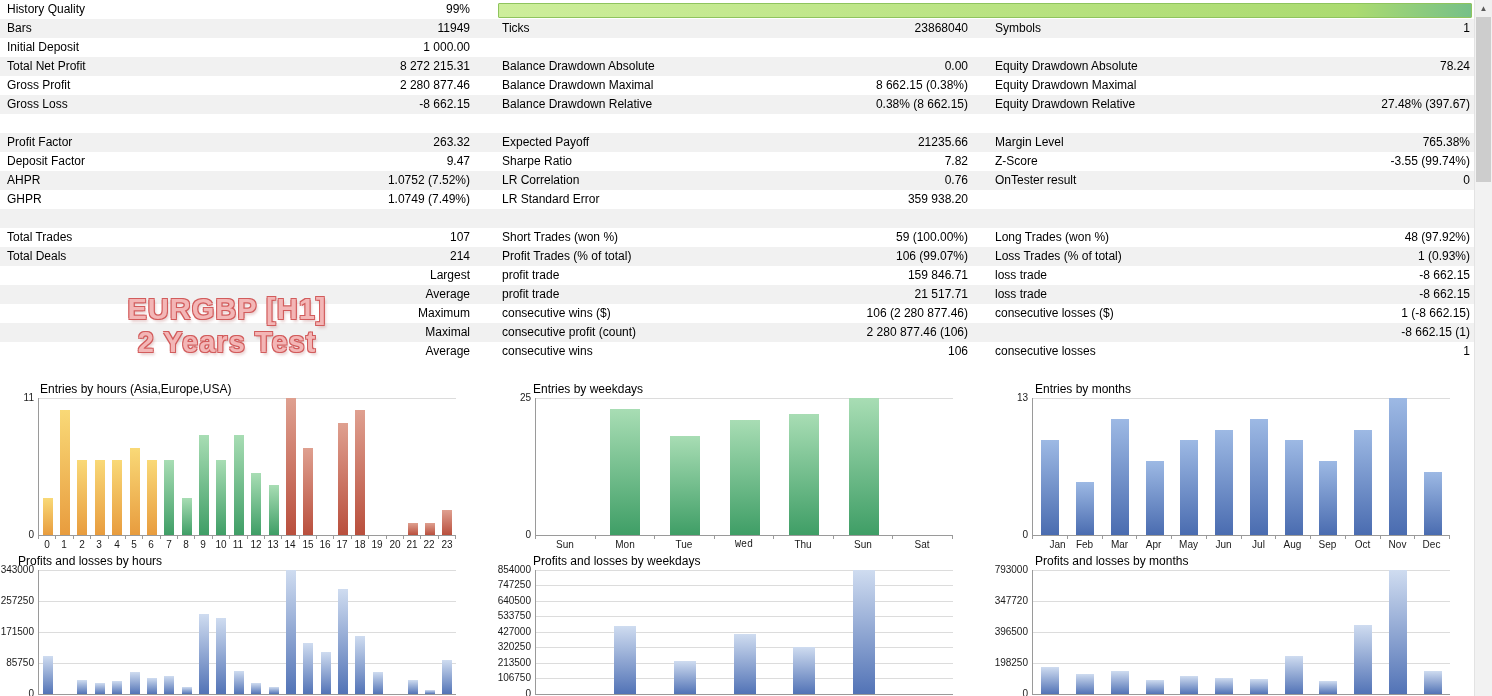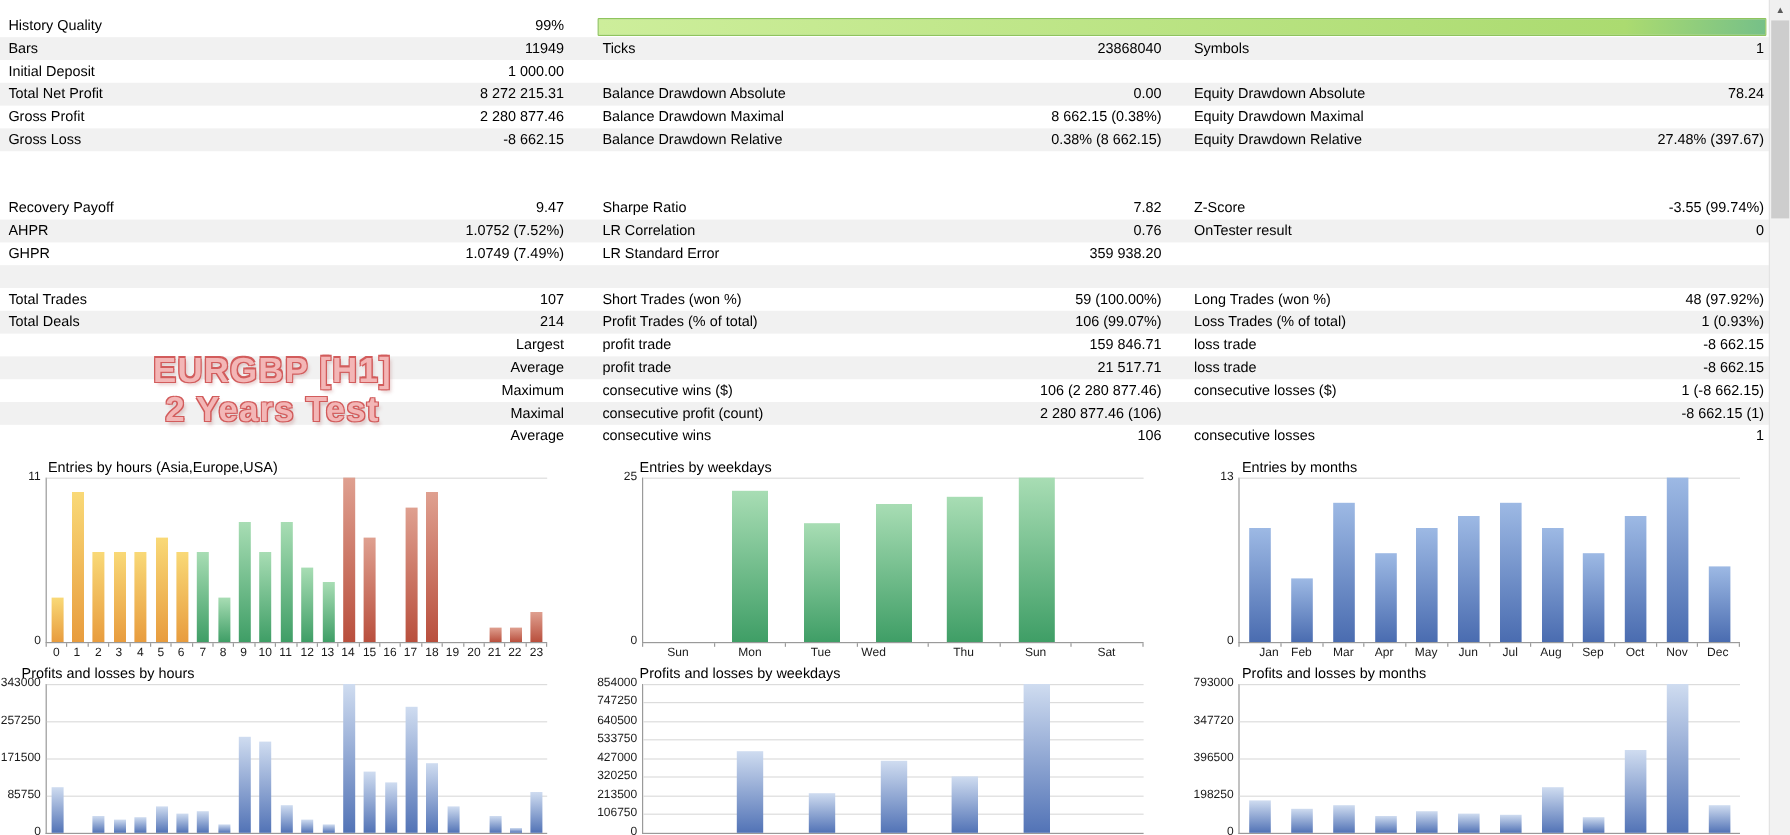--- a/index.html
+++ b/index.html
@@ -2,21 +2,21 @@
 <html><head>
 <meta charset="utf-8">
 <style>
   html,body{margin:0;padding:0}
   body{
     position:relative;width:1492px;height:696px;overflow:hidden;
     background:#ffffff;color:#000;
     font-family:"Liberation Sans",sans-serif;font-size:12px;
   }
   
-  #stats-table{position:absolute;left:0;top:12px;width:1422px;height:361px}
+  #stats-table{position:absolute;left:0;top:0;width:1422px;height:361px}
   .stat-row{position:absolute;left:0;width:1475px;height:19px}
   .stat-row.odd{background:#f1f1f1}
   .cell{position:absolute;top:0;height:19px;line-height:19px;white-space:nowrap;overflow:hidden}
   .c1l{left:7px;width:260px}
   .c1v{left:270px;width:200px;text-align:right}
   .c2l{left:502px;width:250px}
   .c2v{left:758px;width:210px;text-align:right}
   .c3l{left:995px;width:240px}
   .c3v{left:1235px;width:235px;text-align:right}
   .progress-fill{position:absolute;left:498px;top:3px;width:972px;height:13px;border-radius:1px}
@@ -80,22 +80,30 @@
       </div>
       <div class="stat-row odd" style="top: 95px;">
         <span class="cell c1l">Gross Loss</span>
         <span class="cell c1v">-8 662.15</span>
         <span class="cell c2l">Balance Drawdown Relative</span>
         <span class="cell c2v">0.38% (8 662.15)</span>
         <span class="cell c3l">Equity Drawdown Relative</span>
         <span class="cell c3v">27.48% (397.67)</span>
       </div>
       <div class="stat-row" style="top: 114px;"></div>
+      <div class="stat-row odd" style="top: 133px;">
+        <span class="cell c1l">Profit Factor</span>
+        <span class="cell c1v">263.32</span>
+        <span class="cell c2l">Expected Payoff</span>
+        <span class="cell c2v">21235.66</span>
+        <span class="cell c3l">Margin Level</span>
+        <span class="cell c3v">765.38%</span>
+      </div>
       <div class="stat-row" style="top: 152px;">
-        <span class="cell c1l">Recovery Payoff</span>
+        <span class="cell c1l">Deposit Factor</span>
         <span class="cell c1v">9.47</span>
         <span class="cell c2l">Sharpe Ratio</span>
         <span class="cell c2v">7.82</span>
         <span class="cell c3l">Z-Score</span>
         <span class="cell c3v">-3.55 (99.74%)</span>
       </div>
       <div class="stat-row odd" style="top: 171px;">
         <span class="cell c1l">AHPR</span>
         <span class="cell c1v">1.0752 (7.52%)</span>
         <span class="cell c2l">LR Correlation</span>
@@ -254,21 +262,21 @@
           <div class="bar" style="left: 134px; width: 30px; height: 99px; background: linear-gradient(rgb(168, 221, 180), rgb(63, 158, 102));"></div>
           <div class="bar" style="left: 194px; width: 30px; height: 115px; background: linear-gradient(rgb(168, 221, 180), rgb(63, 158, 102));"></div>
           <div class="bar" style="left: 253px; width: 30px; height: 121px; background: linear-gradient(rgb(168, 221, 180), rgb(63, 158, 102));"></div>
           <div class="bar" style="left: 313px; width: 30px; height: 137px; background: linear-gradient(rgb(168, 221, 180), rgb(63, 158, 102));"></div>
         </div>
         <span class="ylabel" style="left: 0px; width: 34px; top: 149px;">0</span>
         <span class="ylabel" style="left: 0px; width: 34px; top: 12px;">25</span>
         <span class="xlabel" style="left: 38px; width: 60px; top: 159px;">Sun</span>
         <span class="xlabel" style="left: 98px; width: 60px; top: 159px; text-align: center;">Mon</span>
         <span class="xlabel" style="left: 157px; width: 60px; top: 159px;">Tue</span>
-        <span class="xlabel" style="left: 201px; width: 60px; top: 159px;">Wed</span>
+        <span class="xlabel" style="left: 217px; width: 60px; top: 159px; font-family: Liberation Mono, monospace;">Wed</span>
         <span class="xlabel" style="left: 276px; width: 60px; top: 159px;">Thu</span>
         <span class="xlabel" style="left: 336px; width: 60px; top: 159px;">Sun</span>
         <span class="xlabel" style="left: 395px; width: 60px; top: 159px;">Sat</span>
         <div class="tick" style="left: 38px; top: 156px;"></div>
         <div class="tick" style="left: 98px; top: 156px;"></div>
         <div class="tick" style="left: 157px; top: 156px;"></div>
         <div class="tick" style="left: 217px; top: 156px;"></div>
         <div class="tick" style="left: 276px; top: 156px;"></div>
         <div class="tick" style="left: 336px; top: 156px;"></div>
         <div class="tick" style="left: 395px; top: 156px;"></div>

